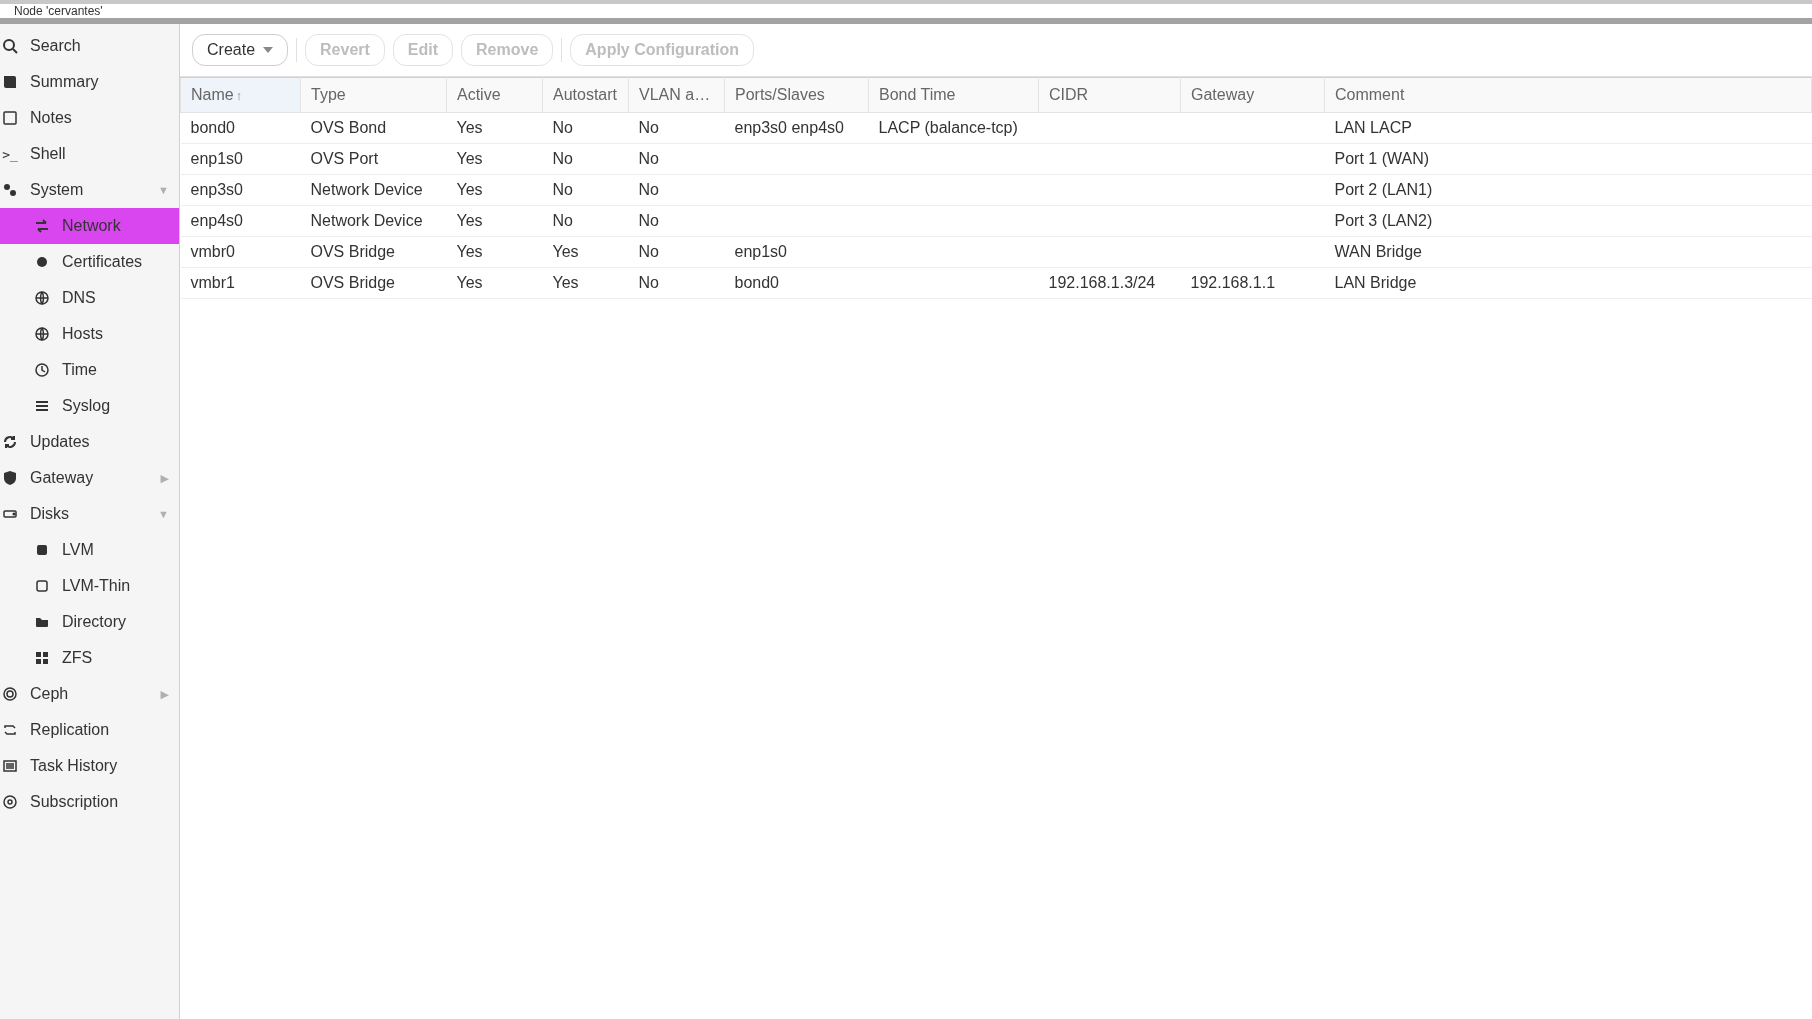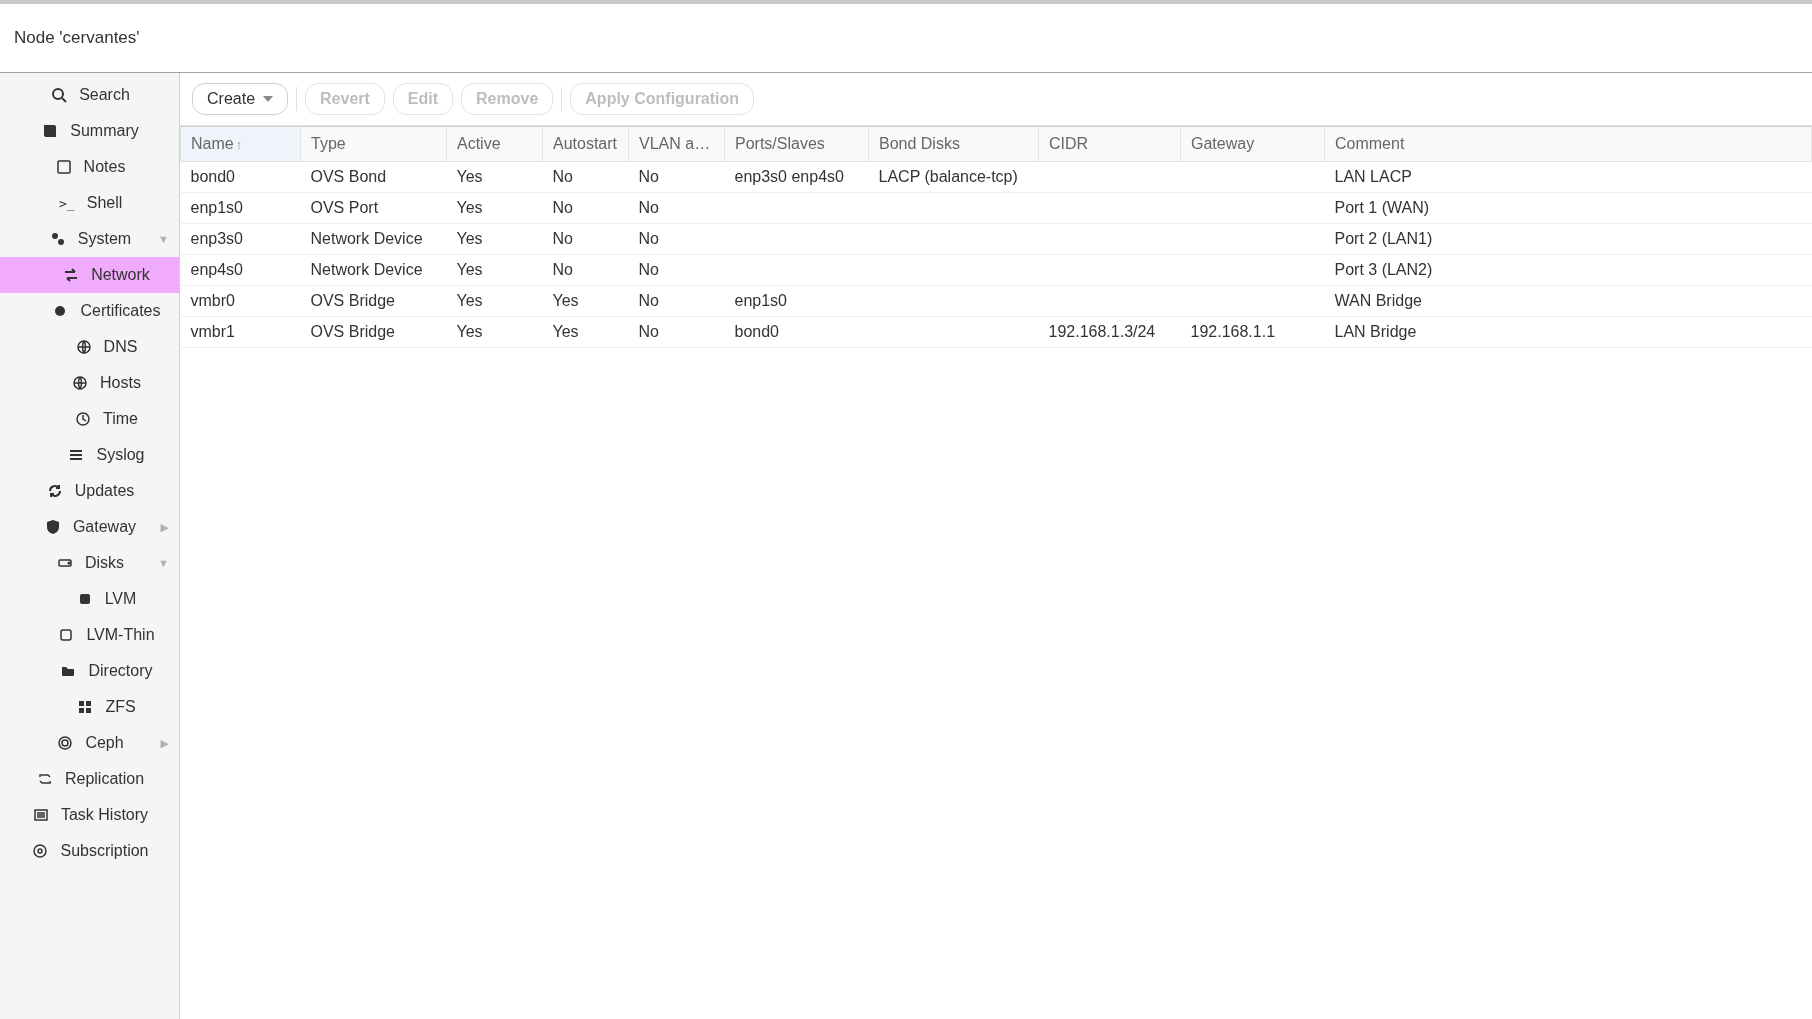--- a/index.html
+++ b/index.html
@@ -1,26 +1,26 @@
 <!DOCTYPE html>
 <html><head>
 <meta charset="utf-8">
 <style>
 * { box-sizing: border-box; margin: 0; padding: 0; }
 body { font-family: -apple-system, BlinkMacSystemFont, "Segoe UI", Helvetica, Arial, sans-serif; font-size: 16px; color: #333; background: #fff; }
 .app { display: flex; flex-direction: column; height: 1019px; width: 1812px; }
-.top-title-bar { border-top: 4px solid #c8c8c8; border-bottom: 1px solid #a3a3a3; padding: 24px 14px; font-size: 17px; background: #fff; }
+.top-title-bar { border-top: 4px solid #c8c8c8; border-bottom: 6px solid #a3a3a3; padding: 0 14px; font-size: 12px; background: #fff; }
 .main-area { display: flex; flex: 1; overflow: hidden; }
 
 
 .sidebar { width: 180px; background: #f5f5f5; border-right: 1px solid #d0d0d0; overflow-y: auto; padding-top: 4px; }
-.side-item { display: flex; align-items: center; padding: 8px 0; cursor: pointer; font-size: 16px; color: #333; position: relative; justify-content: center; }
+.side-item { display: flex; align-items: center; padding: 8px 0; cursor: pointer; font-size: 16px; color: #333; position: relative; }
 .side-item .icon { width: 20px; height: 20px; margin-right: 10px; display: inline-flex; align-items: center; justify-content: center; font-size: 15px; color: #333; }
 .side-item.level-2 { padding-left: 32px; }
-.side-item.selected { background: #f0abfc; }
+.side-item.selected { background: #d946ef; }
 .side-item .expand-caret { position: absolute; right: 10px; font-size: 11px; color: #b0b0b0; }
 
 
 .content { flex: 1; display: flex; flex-direction: column; overflow: hidden; }
 .toolbar { display: flex; align-items: center; padding: 10px 12px; gap: 8px; border-bottom: 1px solid #e0e0e0; }
 .btn { border: 1px solid #cfcfcf; background: #fff; padding: 6px 14px; font-size: 16px; border-radius: 13px; cursor: pointer; display: inline-flex; align-items: center; gap: 8px; color: #333; }
 .btn.with-caret::after { content: ""; border-left: 5px solid transparent; border-right: 5px solid transparent; border-top: 6px solid #888; display: inline-block; }
 .btn.disabled { color: #bdbdbd; border-color: #e3e3e3; cursor: default; font-weight: bold; }
 .toolbar .sep { width: 1px; height: 24px; background: #e0e0e0; }
 
@@ -295,21 +295,21 @@
               <col class="c-comment">
           </colgroup>
           <thead>
             <tr>
               <th class="sorted"><span>Name</span><span class="sort-arrow">↑</span></th>
               <th>Type</th>
               <th>Active</th>
               <th>Autostart</th>
               <th>VLAN a…</th>
               <th>Ports/Slaves</th>
-              <th>Bond Disks</th>
+              <th>Bond Time</th>
               <th>CIDR</th>
               <th>Gateway</th>
               <th>Comment</th>
             </tr>
           </thead>
           <tbody id="network-tbody">
               <tr>
                 <td>bond0</td>
                 <td>OVS Bond</td>
                 <td>Yes</td>

